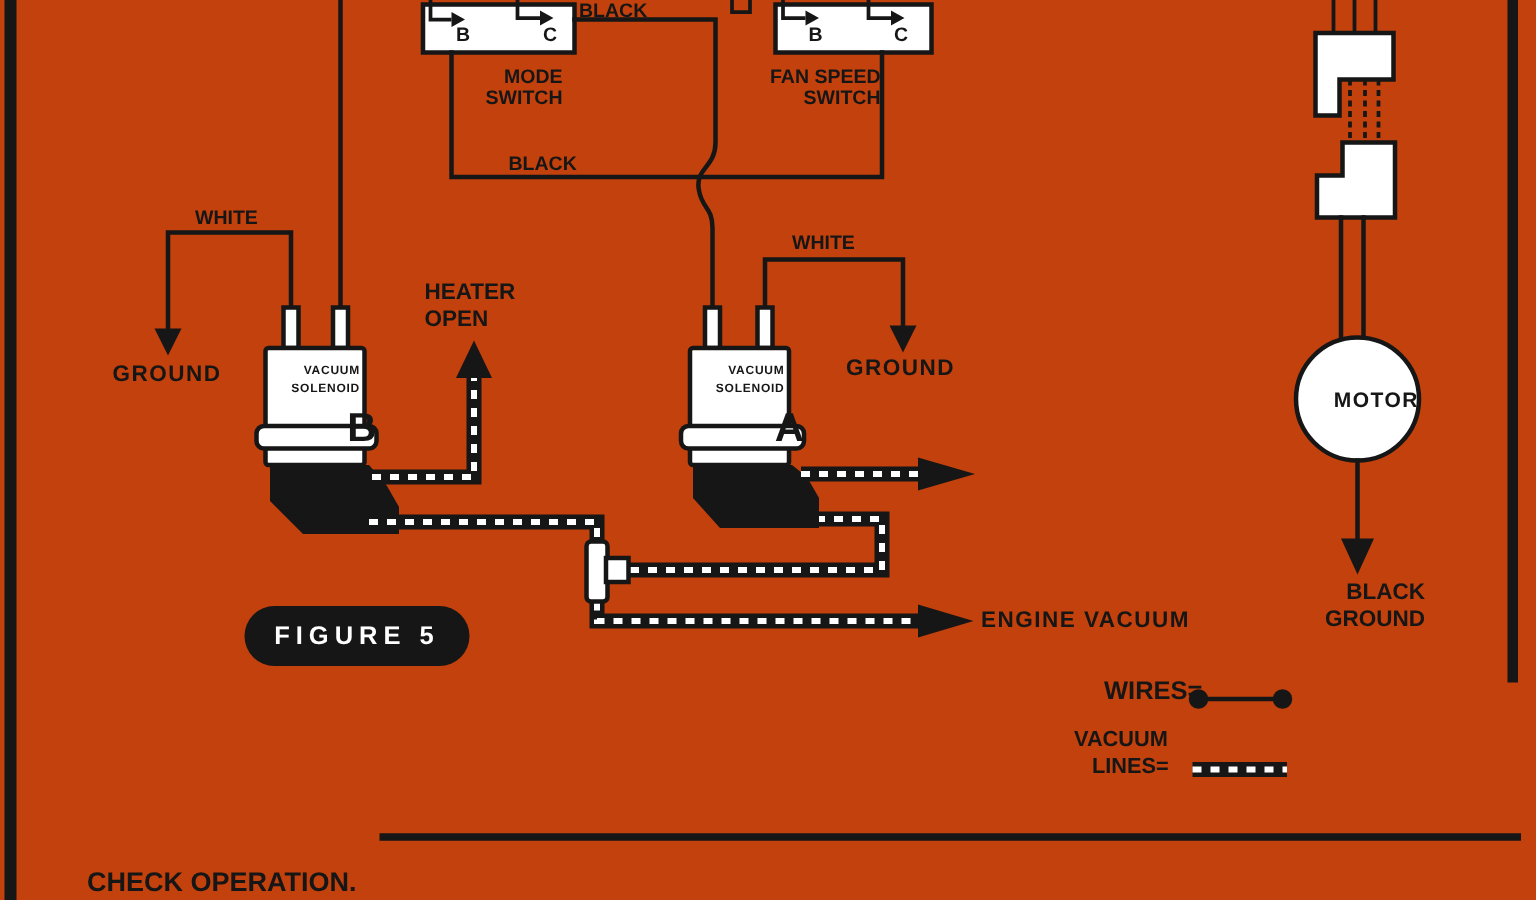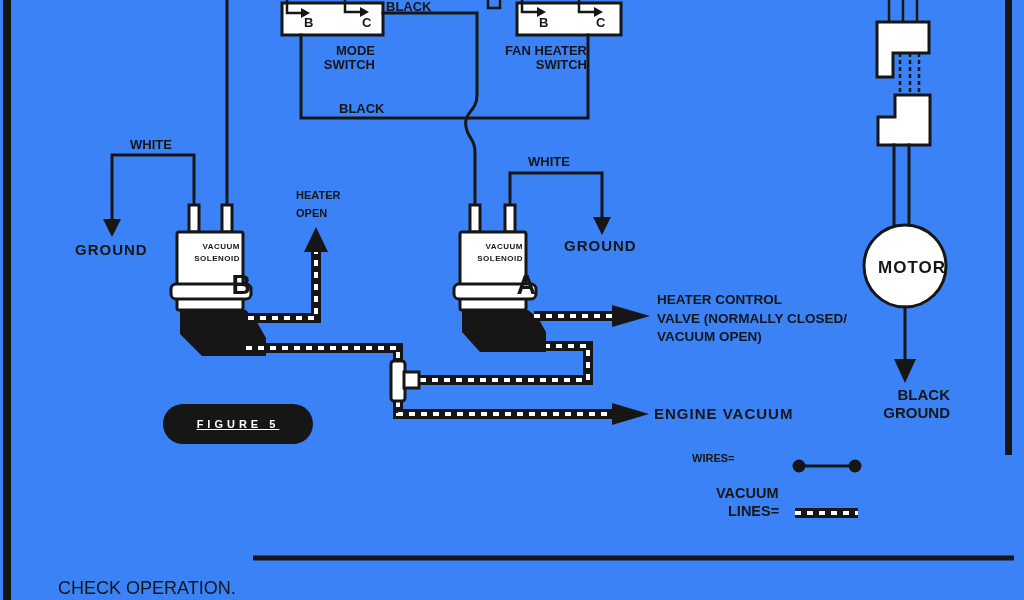--- a/index.html
+++ b/index.html
@@ -1,34 +1,34 @@
 <!DOCTYPE html>
 <html><head>
 <meta charset="utf-8">
 <style>
   html,body{margin:0;padding:0;background:#e8e8e8;}
   .stage{
     position:relative;width:1024px;height:600px;overflow:hidden;
-    background:#3b82f6;color:#161616;
+    background:#c2410c;color:#161616;
     font-family:"Liberation Sans", sans-serif;
   }
   .lbl{position:absolute;font-weight:bold;color:#161616;white-space:pre;line-height:1.1;}
   .c{text-align:right;}
   svg.wires{position:absolute;left:0;top:0;}
   .w{stroke:#161616;stroke-width:3;fill:none;stroke-linecap:square;}
   .w2{stroke:#161616;stroke-width:2.5;fill:none;}
   .dash{stroke:#161616;stroke-width:2.5;fill:none;stroke-dasharray:4 3;}
   .box{stroke:#161616;stroke-width:3;fill:#ffffff;}
   .solid{fill:#161616;stroke:none;}
   .vacB{stroke:#161616;stroke-width:10;fill:none;stroke-linecap:butt;stroke-linejoin:miter;}
   .vacW{stroke:#ffffff;stroke-width:4;fill:none;stroke-dasharray:6 6;stroke-linecap:butt;}
   .figure-pill{
     position:absolute;left:163px;top:404px;width:150px;height:40px;border-radius:22px;
     background:#161616;color:#fff;display:flex;align-items:center;justify-content:center;
-    font-weight:bold;font-size:11px;letter-spacing:4px;text-decoration:underline;
+    font-weight:bold;font-size:17px;letter-spacing:4px;
   }
   .tag{font-size:27px;font-weight:900;}
   .solname{font-size:8px;letter-spacing:0.5px;line-height:12px;}
 </style>
 </head>
 <body>
 
 <div class="stage">
 
   <svg class="wires" width="1024" height="600" viewBox="0 0 1024 600">
@@ -116,50 +116,49 @@
       <path class="vacB" stroke-width="11" d="M795,513 H858"></path>
       <path class="vacW" stroke-width="5" d="M795,513 H858"></path>
     </g>
 
     <path d="M253,558 H1014" stroke="#161616" stroke-width="5" fill="none"></path>
   </svg>
 
   <div class="lbl" style="left:386px;top:0px;font-size:13px;">BLACK</div>
 
   <div class="lbl c" style="left:313px;top:44px;width:62px;font-size:13px;"><span>MODE</span><br><span>SWITCH</span></div>
-  <div class="lbl c" style="left:503px;top:44px;width:84px;font-size:13px;"><span>FAN HEATER</span><br><span>SWITCH</span></div>
+  <div class="lbl c" style="left:503px;top:44px;width:84px;font-size:13px;"><span>FAN SPEED</span><br><span>SWITCH</span></div>
 
   <div class="lbl" style="left:304px;top:16px;font-size:13px;font-weight:900;">B</div>
   <div class="lbl" style="left:362px;top:16px;font-size:13px;font-weight:900;">C</div>
   <div class="lbl" style="left:539px;top:16px;font-size:13px;font-weight:900;">B</div>
   <div class="lbl" style="left:596px;top:16px;font-size:13px;font-weight:900;">C</div>
 
   <div class="lbl" style="left:339px;top:102px;font-size:13px;">BLACK</div>
 
   <div class="lbl" style="left:130px;top:138px;font-size:13px;">WHITE</div>
   <div class="lbl" style="left:75px;top:242px;font-size:15px;letter-spacing:1px;font-weight:900;">GROUND</div>
 
   <div class="lbl" style="left:528px;top:155px;font-size:13px;">WHITE</div>
   <div class="lbl" style="left:564px;top:238px;font-size:15px;letter-spacing:1px;font-weight:900;">GROUND</div>
 
-  <div class="lbl" style="left:296px;top:186px;font-size:11px;font-weight:900;line-height:18px;"><span>HEATER</span><br><span>OPEN</span></div>
+  <div class="lbl" style="left:283px;top:186px;font-size:15px;font-weight:900;line-height:18px;"><span>HEATER</span><br><span>OPEN</span></div>
 
   <div class="lbl c solname" style="left:180px;top:241px;width:60px;"><span>VACUUM</span><br><span>SOLENOID</span></div>
   <div class="lbl c tag" style="left:171px;top:271px;width:80px;">B</div>
 
   <div class="lbl c solname" style="left:463px;top:241px;width:60px;"><span>VACUUM</span><br><span>SOLENOID</span></div>
   <div class="lbl c tag" style="left:454px;top:271px;width:82px;">A</div>
 
-  <div class="lbl" style="left:657px;top:291px;font-size:13.5px;line-height:18.5px;"><span>HEATER CONTROL</span><br><span>VALVE (NORMALLY CLOSED/</span><br><span>VACUUM OPEN)</span></div>
 
   <div class="lbl" style="left:654px;top:406px;font-size:15px;font-weight:900;letter-spacing:1px;">ENGINE VACUUM</div>
 
   <div class="figure-pill">FIGURE 5</div>
 
-  <div class="lbl c" style="left:864px;top:259px;width:82px;font-size:17px;font-weight:900;letter-spacing:1px;">MOTOR</div>
+  <div class="lbl c" style="left:864px;top:259px;width:82px;font-size:14px;font-weight:900;letter-spacing:1px;">MOTOR</div>
   <div class="lbl c" style="left:860px;top:386px;width:90px;font-size:15px;font-weight:900;line-height:18px;"><span>BLACK</span><br><span>GROUND</span></div>
 
-  <div class="lbl" style="left:692px;top:452px;font-size:11px;font-weight:900;">WIRES=</div>
+  <div class="lbl" style="left:736px;top:452px;font-size:17px;font-weight:900;">WIRES=</div>
   <div class="lbl" style="left:716px;top:484px;font-size:14.5px;font-weight:900;line-height:18px;"><span>VACUUM</span><br><span style="padding-left:12px;margin-top:14px;">LINES=</span></div>
 
-  <div class="lbl" style="left:58px;top:579px;font-size:18px;font-weight:400;">CHECK OPERATION.</div>
+  <div class="lbl" style="left:58px;top:579px;font-size:18px;font-weight:700;">CHECK OPERATION.</div>
 
 </div>
 
 </body></html>

